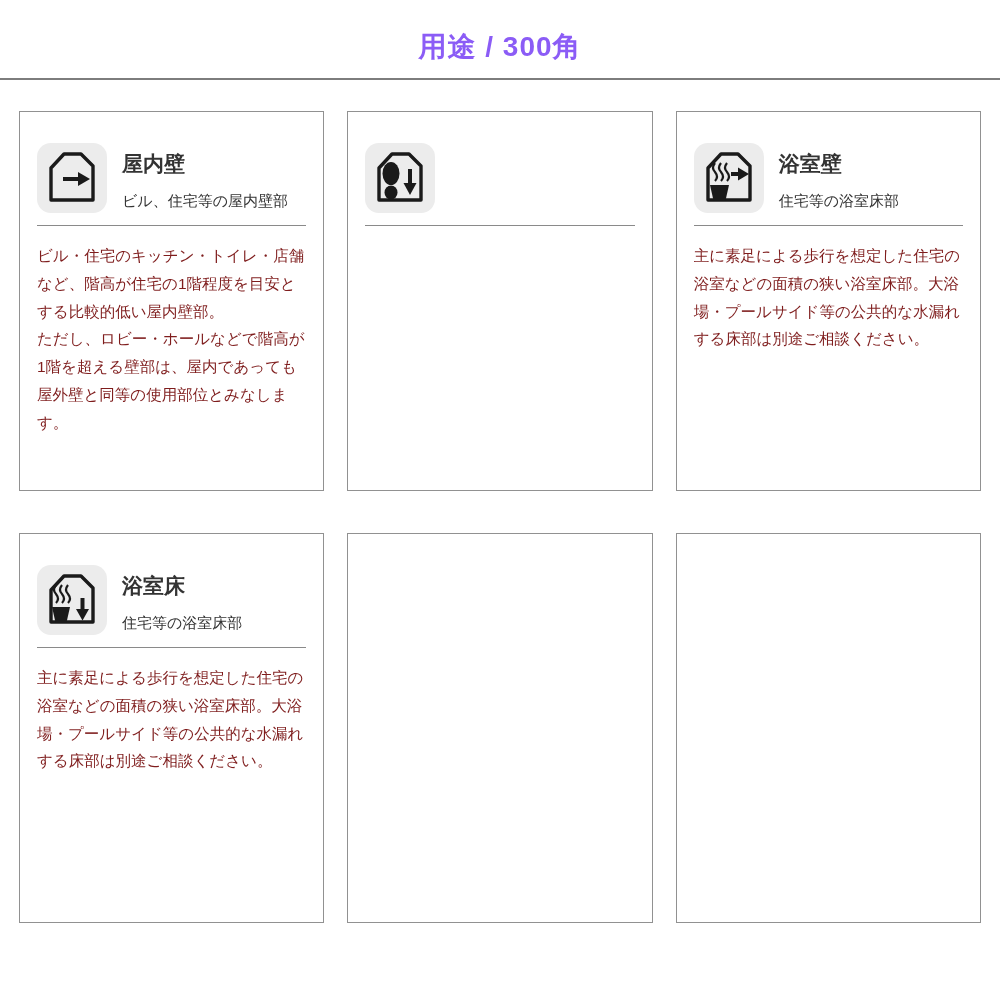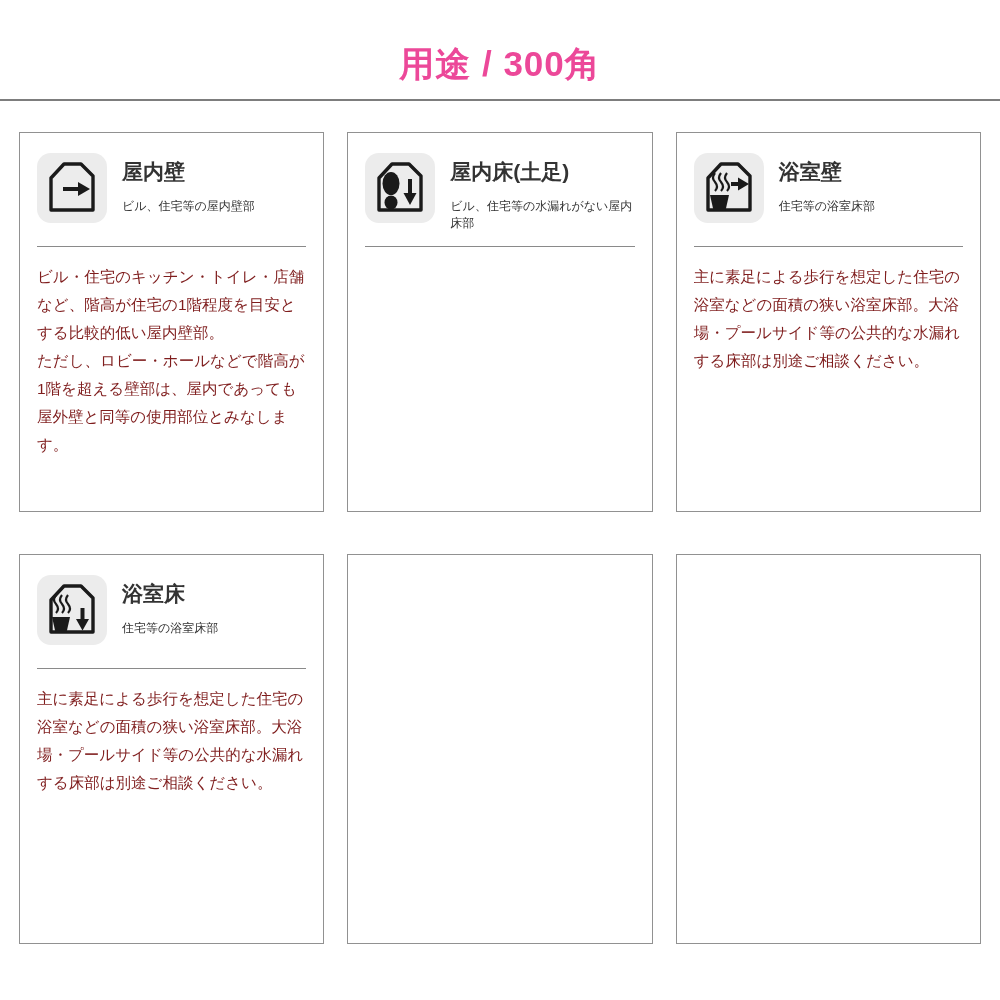--- a/index.html
+++ b/index.html
@@ -3,56 +3,56 @@
 <meta charset="utf-8">
 <style>
   html,body{margin:0;padding:0;background:#fff;}
   body{
     width:1000px;height:1000px;
     font-family:"Liberation Sans","DejaVu Sans",sans-serif;
     color:#333;box-sizing:border-box;overflow:hidden;
   }
   *{box-sizing:border-box;}
   .page-title{
-    margin:0;padding-top:40px;
+    margin:0;padding-top:28px;
     text-align:center;
-    font-size:35px;font-weight:600;color:#ec4899;
+    font-size:28px;font-weight:600;color:#8b5cf6;
     line-height:1.35;letter-spacing:1px;
   }
   .title-divider{height:2px;background:#7d7d7d;margin-top:12px;}
   .cards-grid{
     display:grid;
     grid-template-columns:repeat(3,1fr);
     grid-template-rows:380px 390px;
     gap:42px 23px;
     padding:31px 19px 0 19px;
   }
   .card{
     border:1px solid #919191;
     background:#fff;
     padding:20px 17px;
     overflow:hidden;
   }
   .card-header{
-    display:flex;gap:15px;align-items:flex-start;
+    display:flex;gap:15px;align-items:center;
     height:94px;
     border-bottom:1px solid #8a8a8a;
   }
   .icon-box{
     flex:none;width:70px;height:70px;
     background:#ececec;border-radius:14px;
     display:flex;align-items:center;justify-content:center;
   }
   .icon-box svg{display:block;}
   .card-titles{padding-top:5px;min-width:0;}
   .card-title{
     font-size:21px;font-weight:700;color:#333;line-height:1.3;
   }
   .card-subtitle{
-    font-size:12px;color:#333;line-height:1.45;margin-top:12px;
+    font-size:15px;color:#333;line-height:1.45;margin-top:12px;
   }
   .card-body{
     margin-top:16px;
     font-size:15.5px;line-height:1.8;color:#7f1d1d;
     white-space:pre-line;
   }
 </style>
 </head>
 <body>
 
@@ -83,24 +83,20 @@
     <div class="card-header">
       <span class="icon-box">
         <svg width="70" height="70" viewBox="0 0 70 70">
           <path d="M14 57 V25 L27 11 H44 L56 23 V57 Z" fill="none" stroke="#1a1a1a" stroke-width="3.4" stroke-linejoin="round"></path>
           <ellipse cx="26" cy="30.5" rx="8.5" ry="11.5" fill="#1a1a1a"></ellipse>
           <ellipse cx="26" cy="49.5" rx="6.5" ry="7" fill="#1a1a1a"></ellipse>
           <path d="M45 26 V41" stroke="#1a1a1a" stroke-width="4"></path>
           <polygon points="38.5,40 51.5,40 45,52" fill="#1a1a1a"></polygon>
         </svg>
       </span>
-      <div class="card-titles">
-        <div class="card-title">屋内床(土足)</div>
-        <div class="card-subtitle">ビル、住宅等の水漏れがない屋内床部</div>
-      </div>
     </div>
   </div>
 
   <div class="card">
     <div class="card-header">
       <span class="icon-box">
         <svg width="70" height="70" viewBox="0 0 70 70">
           <path d="M14 57 V25 L27 11 H44 L56 23 V57 Z" fill="none" stroke="#1a1a1a" stroke-width="3.4" stroke-linejoin="round"></path>
           <path d="M21 38 q4 -4 0 -9 q-4 -4 0 -9" fill="none" stroke="#1a1a1a" stroke-width="2.2"></path>
           <path d="M27 38 q4 -4 0 -9 q-4 -4 0 -9" fill="none" stroke="#1a1a1a" stroke-width="2.2"></path>

